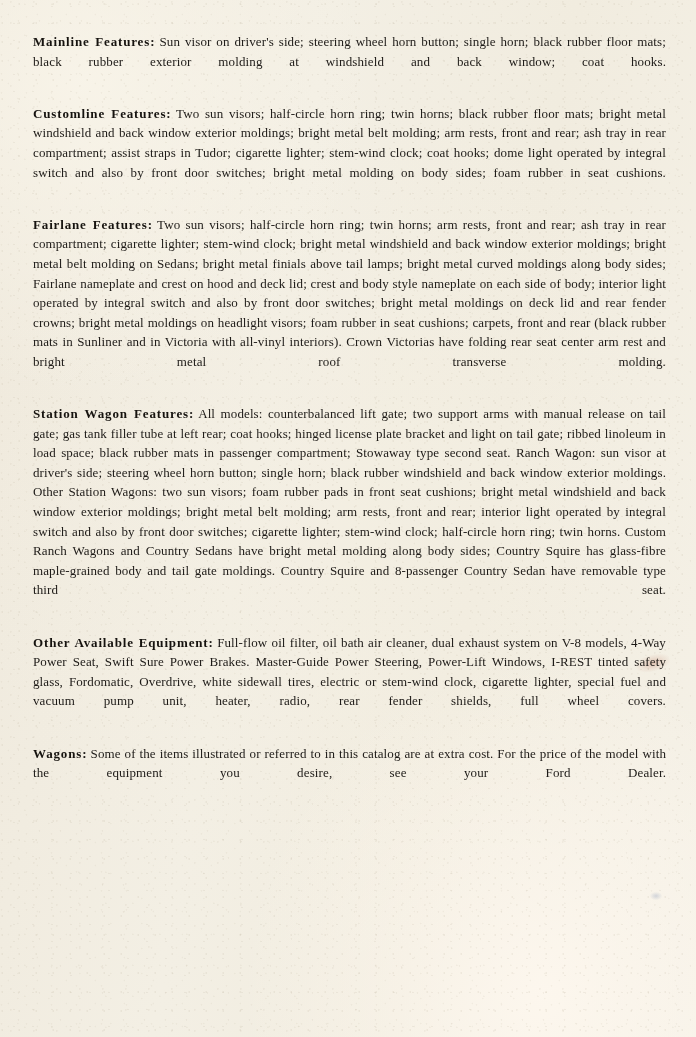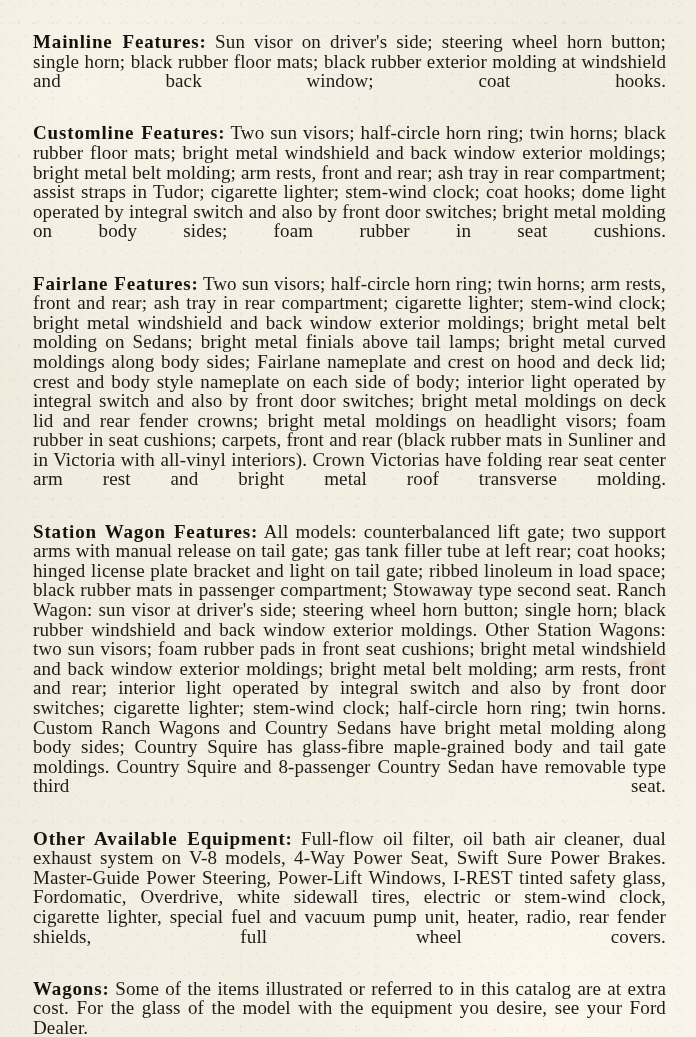--- a/index.html
+++ b/index.html
@@ -74,21 +74,21 @@
     left: 33px;
     top: 32px;
     width: 633px;
   }
 
   p.para {
     margin: 0 0 13px 0;
     padding: 0;
     text-align: justify;
     text-justify: inter-word;
-    font-size: 19px;
+    font-size: 13px;
     line-height: 19.6px;
     color: #1d1a17;
     letter-spacing: 0.12px;
     word-spacing: 0.2px;
     text-rendering: optimizeLegibility;
   }
   p.para:last-child {
     margin-bottom: 0;
   }
   
@@ -121,16 +121,16 @@
     <p class="para"><span class="lead">Mainline Features</span><span class="lead-colon">:</span> <span>Sun visor on driver's side; steering wheel horn button; single horn; black rubber floor mats; black rubber exterior molding at windshield and back window; coat hooks.</span></p>
 
     <p class="para"><span class="lead">Customline Features</span><span class="lead-colon">:</span> <span>Two sun visors; half-circle horn ring; twin horns; black rubber floor mats; bright metal windshield and back window exterior moldings; bright metal belt molding; arm rests, front and rear; ash tray in rear compartment; assist straps in Tudor; cigarette lighter; stem-wind clock; coat hooks; dome light operated by integral switch and also by front door switches; bright metal molding on body sides; foam rubber in seat cushions.</span></p>
 
     <p class="para"><span class="lead">Fairlane Features</span><span class="lead-colon">:</span> <span>Two sun visors; half-circle horn ring; twin horns; arm rests, front and rear; ash tray in rear compartment; cigarette lighter; stem-wind clock; bright metal windshield and back window exterior moldings; bright metal belt molding on Sedans; bright metal finials above tail lamps; bright metal curved moldings along body sides; Fairlane nameplate and crest on hood and deck lid; crest and body style nameplate on each side of body; interior light operated by integral switch and also by front door switches; bright metal moldings on deck lid and rear fender crowns; bright metal moldings on headlight visors; foam rubber in seat cushions; carpets, front and rear (black rubber mats in Sunliner and in Victoria with all-vinyl interiors). Crown Victorias have folding rear seat center arm rest and bright metal roof transverse molding.</span></p>
 
     <p class="para"><span class="lead">Station Wagon Features</span><span class="lead-colon">:</span> <span>All models: counterbalanced lift gate; two support arms with manual release on tail gate; gas tank filler tube at left rear; coat hooks; hinged license plate bracket and light on tail gate; ribbed linoleum in load space; black rubber mats in passenger compartment; Stowaway type second seat. Ranch Wagon: sun visor at driver's side; steering wheel horn button; single horn; black rubber windshield and back window exterior moldings. Other Station Wagons: two sun visors; foam rubber pads in front seat cushions; bright metal windshield and back window exterior moldings; bright metal belt molding; arm rests, front and rear; interior light operated by integral switch and also by front door switches; cigarette lighter; stem-wind clock; half-circle horn ring; twin horns. Custom Ranch Wagons and Country Sedans have bright metal molding along body sides; Country Squire has glass-fibre maple-grained body and tail gate moldings. Country Squire and 8-passenger Country Sedan have removable type third seat.</span></p>
 
     <p class="para"><span class="lead">Other Available Equipment</span><span class="lead-colon">:</span> <span>Full-flow oil filter, oil bath air cleaner, dual exhaust system on V-8 models, 4-Way Power Seat, Swift Sure Power Brakes. Master-Guide Power Steering, Power-Lift Windows, I-REST tinted safety glass, Fordomatic, Overdrive, white sidewall tires, electric or stem-wind clock, cigarette lighter, special fuel and vacuum pump unit, heater, radio, rear fender shields, full wheel covers.</span></p>
 
-    <p class="para"><span class="lead">Wagons</span><span class="lead-colon">:</span> <span>Some of the items illustrated or referred to in this catalog are at extra cost. For the glass of the model with the equipment you desire, see your Ford Dealer.</span></p>
+    <p class="para"><span class="lead">Wagons</span><span class="lead-colon">:</span> <span>Some of the items illustrated or referred to in this catalog are at extra cost. For the price of the model with the equipment you desire, see your Ford Dealer.</span></p>
 
   </div>
 </div>
 
 </body></html>

